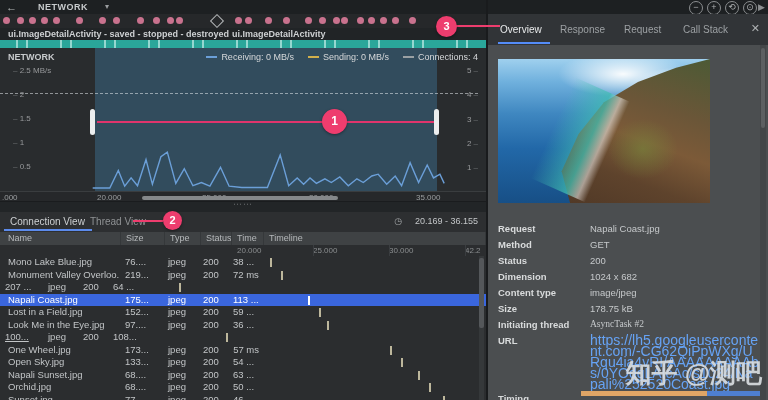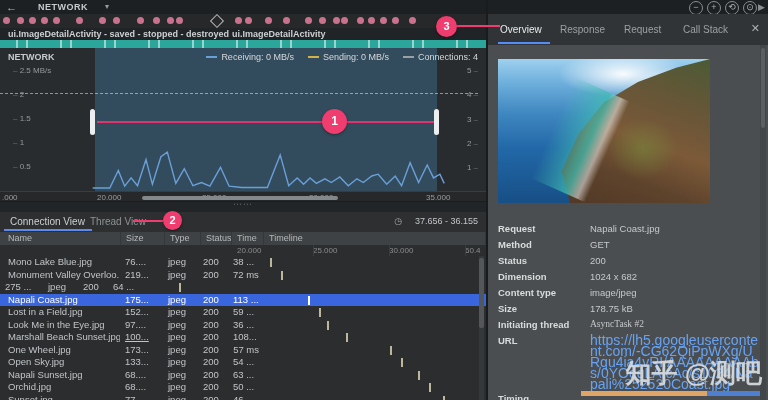--- a/index.html
+++ b/index.html
@@ -205,50 +205,50 @@
     <div class="sel-handle abs" style="left:90px"></div>
     <div class="sel-handle abs" style="left:434px"></div>
     <div id="badge-1" class="badge abs">1</div>
   </div>
 
   <div id="xaxis" class="abs">
       <div class="xtick abs" style="left: 2px;">.000</div>
       <div class="xtick abs" style="left: 97px;">20.000</div>
       <div class="xtick abs" style="left: 202px;">25.000</div>
       <div class="xtick abs" style="left: 309px;">30.000</div>
-      <div class="xtick abs" style="left: 416px; margin-left: 10px;">35.000</div>
+      <div class="xtick abs" style="left: 416px;">35.000</div>
     </div>
   <div id="chart-hscroll" class="abs"></div>
   <div id="splitter" class="abs">
     <span id="splitter-dots" class="abs">⋯⋯</span>
   </div>
 
   <div id="conn-header" class="abs">
     <span id="tab-connection" class="abs">Connection View</span>
     <div id="tab-underline" class="abs"></div>
     <span id="tab-thread" class="abs">Thread View</span>
     <span id="range-clock" class="abs">◷</span>
-    <span id="time-range" class="abs">37.656 - 36.155</span>
+    <span id="time-range" class="abs">20.169 - 36.155</span>
   </div>
   <div class="badge-line abs" style="left:133px;top:220px;width:30px"></div>
   <div id="badge-2" class="badge abs">2</div>
 
   <div id="table-head" class="abs">
       <div class="th td name">Name</div>
       <div class="th td size" style="padding-left: 5px;">Size</div>
       <div class="th td type" style="padding-left: 5px;">Type</div>
       <div class="th td status" style="padding-left: 5px;">Status</div>
       <div class="th td time" style="padding-left: 5px;">Time</div>
       <div class="th td timeline" style="padding-left: 5px;">Timeline</div>
     </div>
   <div id="table-scale" class="abs">
       <div class="scale-label abs" style="left: 237px;">20.000</div>
       <div class="scale-label abs" style="left: 313px;">25.000</div>
       <div class="scale-label abs" style="left: 389px;">30.000</div>
-      <div class="scale-label abs" style="left: 465px;">60.4</div>
+      <div class="scale-label abs" style="left: 465px;">42.2</div>
     </div>
   <div class="tgrid abs" style="left:313px"></div>
   <div class="tgrid abs" style="left:389px"></div>
   <div class="tgrid abs" style="left:465px"></div>
   <div id="table-body" class="abs">
       <div class="trow">
         <div class="td name">Mono Lake Blue.jpg</div>
         <div class="td size" style="padding-left: 5px;">76....</div>
         <div class="td type" style="padding-left: 5px;">jpeg</div>
         <div class="td status" style="padding-left: 5px;">200</div>
@@ -261,21 +261,21 @@
         <div class="td name">Monument Valley Overloo...</div>
         <div class="td size" style="padding-left: 5px;">219...</div>
         <div class="td type" style="padding-left: 5px;">jpeg</div>
         <div class="td status" style="padding-left: 5px;">200</div>
         <div class="td time" style="padding-left: 5px;">72 ms</div>
         <div class="td timeline">
           <div class="row-tick" style="left: 22px;"></div>
         </div>
       </div>
       <div class="trow">
-        <div class="td size" style="padding-left: 5px;">275 ...</div>
+        <div class="td size" style="padding-left: 5px;">207 ...</div>
         <div class="td type" style="padding-left: 5px;">jpeg</div>
         <div class="td status" style="padding-left: 5px;">200</div>
         <div class="td time" style="padding-left: 5px;">64 ...</div>
         <div class="td timeline">
           <div class="row-tick" style="left: 40px;"></div>
         </div>
       </div>
       <div class="trow selected">
         <div class="td name">Napali Coast.jpg</div>
         <div class="td size" style="padding-left: 5px;">175...</div>
@@ -300,21 +300,20 @@
         <div class="td name">Look Me in the Eye.jpg</div>
         <div class="td size" style="padding-left: 5px;">97....</div>
         <div class="td type" style="padding-left: 5px;">jpeg</div>
         <div class="td status" style="padding-left: 5px;">200</div>
         <div class="td time" style="padding-left: 5px;">36 ...</div>
         <div class="td timeline">
           <div class="row-tick" style="left: 68px;"></div>
         </div>
       </div>
       <div class="trow">
-        <div class="td name">Marshall Beach Sunset.jpg</div>
         <div class="td size" style="padding-left: 5px; text-decoration: underline;">100...</div>
         <div class="td type" style="padding-left: 5px;">jpeg</div>
         <div class="td status" style="padding-left: 5px;">200</div>
         <div class="td time" style="padding-left: 5px;">108...</div>
         <div class="td timeline">
           <div class="row-tick" style="left: 87px;"></div>
         </div>
       </div>
       <div class="trow">
         <div class="td name">One Wheel.jpg</div>

